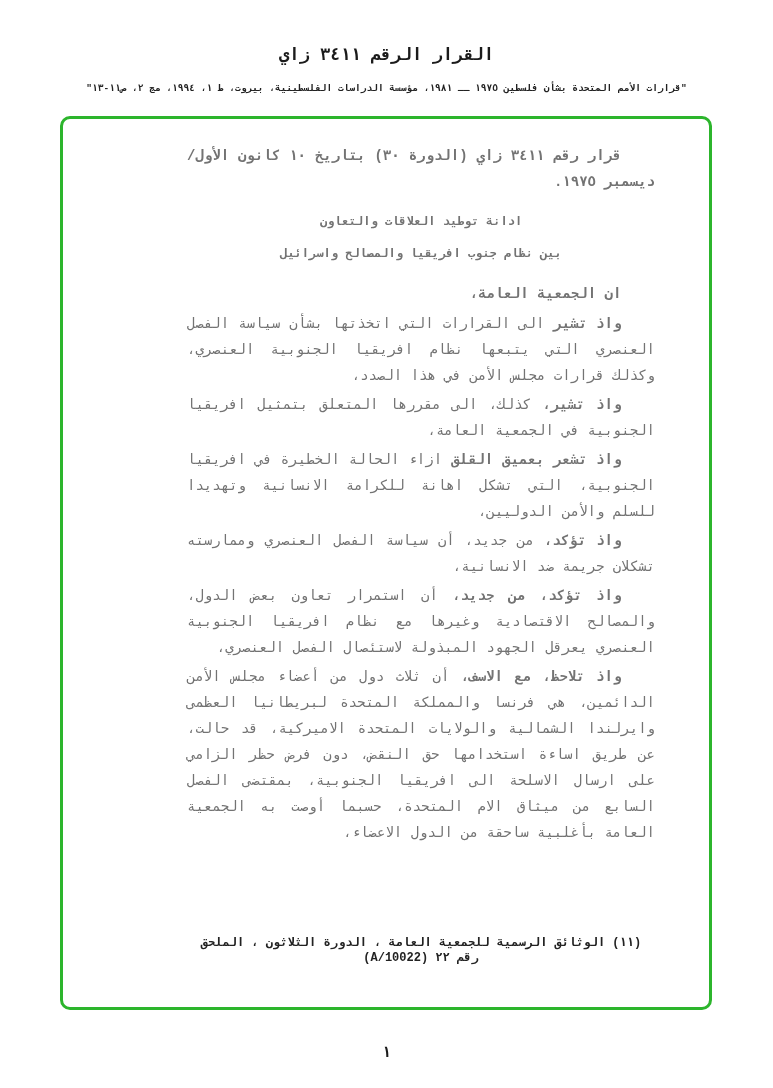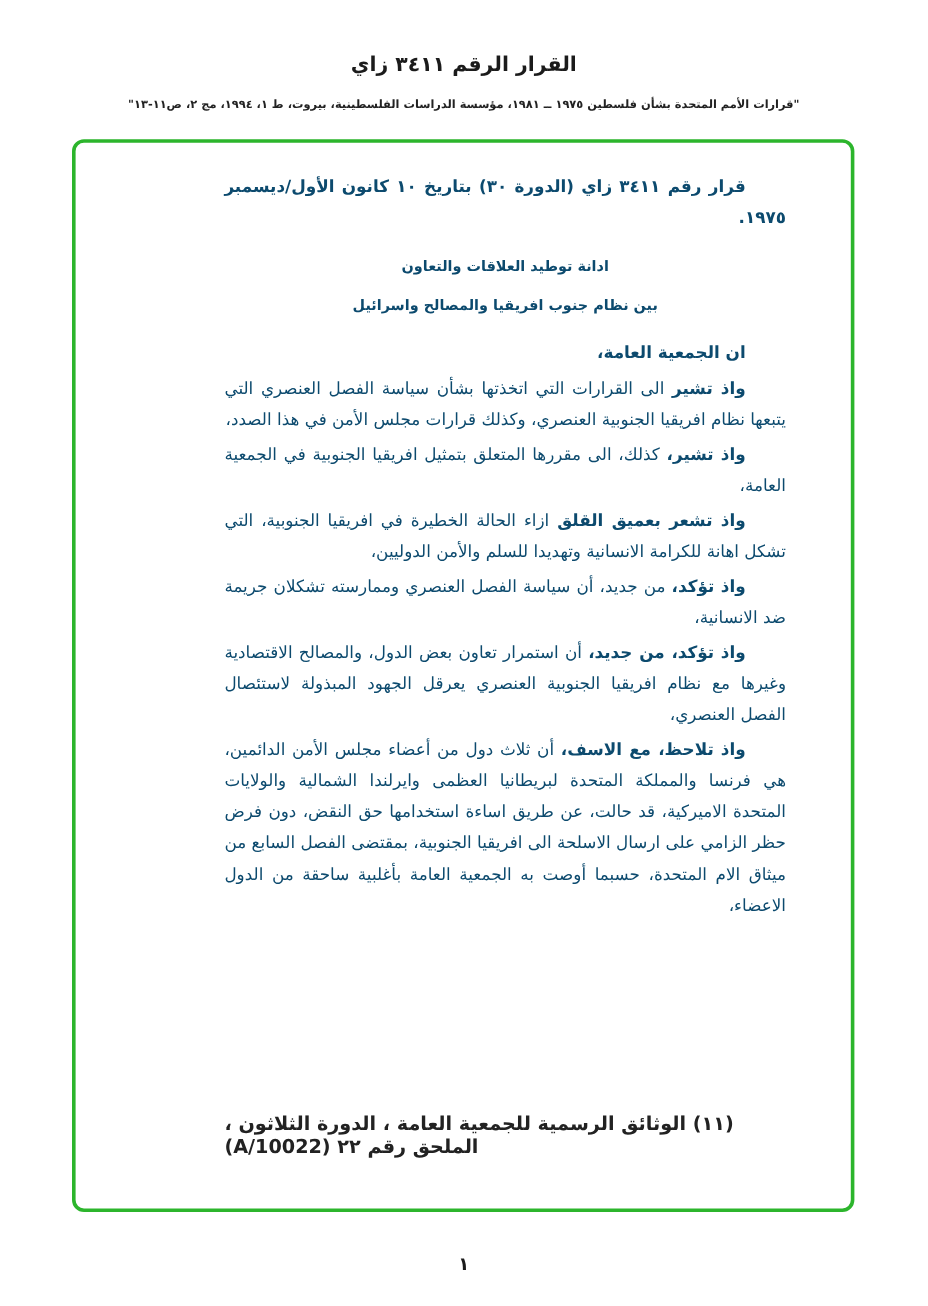--- a/index.html
+++ b/index.html
@@ -8,20 +8,21 @@
     background: #ffffff;
     font-family: "DejaVu Sans", sans-serif;
   }
   .page {
     position: relative;
     width: 773px;
     height: 1088px;
     background: #ffffff;
     overflow: hidden;
     color: #1b1b1b;
+    font-family: Liberation Mono, monospace;
   }
   .doc-title {
     position: absolute;
     top: 44px;
     left: 0;
     width: 100%;
     text-align: center;
     font-size: 17px;
     font-weight: bold;
     letter-spacing: 0.5px;
@@ -50,21 +51,21 @@
   }
   .box-content {
     position: absolute;
     top: 24px;
     right: 54px;
     left: 124px;
     direction: rtl;
     text-align: justify;
     font-size: 14px;
     line-height: 26px;
-    color: #0c4a6e;
+    color: #737373;
   }
   .opening {
     font-weight: bold;
     text-indent: 2.4em;
     margin-bottom: 10px;
   }
   .subtitle {
     text-align: center;
     font-weight: bold;
     margin: 6px 0;
@@ -81,22 +82,22 @@
     text-indent: 2.4em;
     margin-bottom: 3px;
   }
   .para .lead { font-weight: bold; }
   .footnote {
     position: absolute;
     bottom: 42px;
     right: 54px;
     left: 124px;
     direction: rtl;
-    text-align: left;
-    font-size: 16px;
+    text-align: center;
+    font-size: 12px;
     font-weight: bold;
     color: #222222;
   }
   .page-number {
     position: absolute;
     bottom: 26px;
     left: 0;
     width: 100%;
     text-align: center;
     font-size: 15px;

